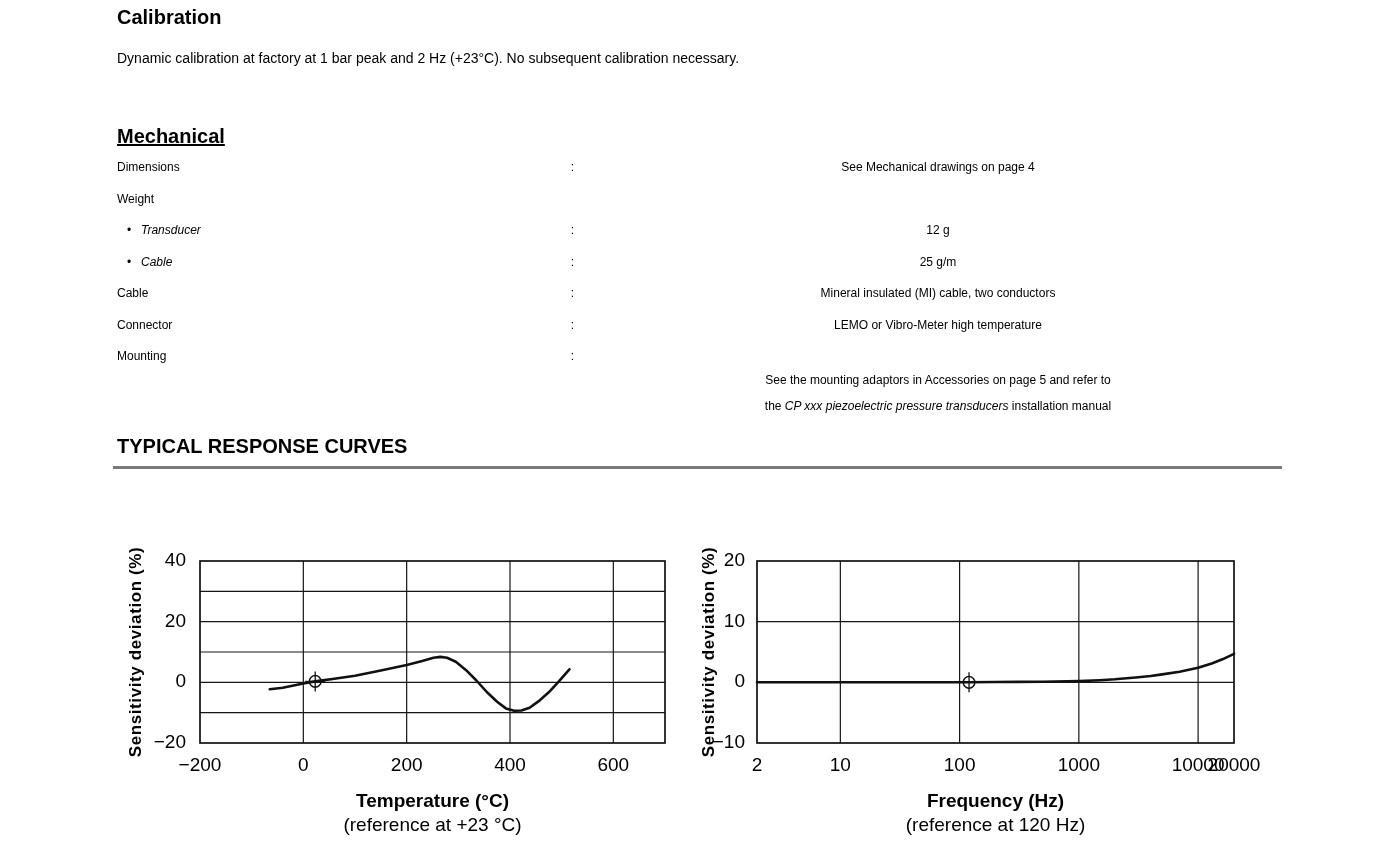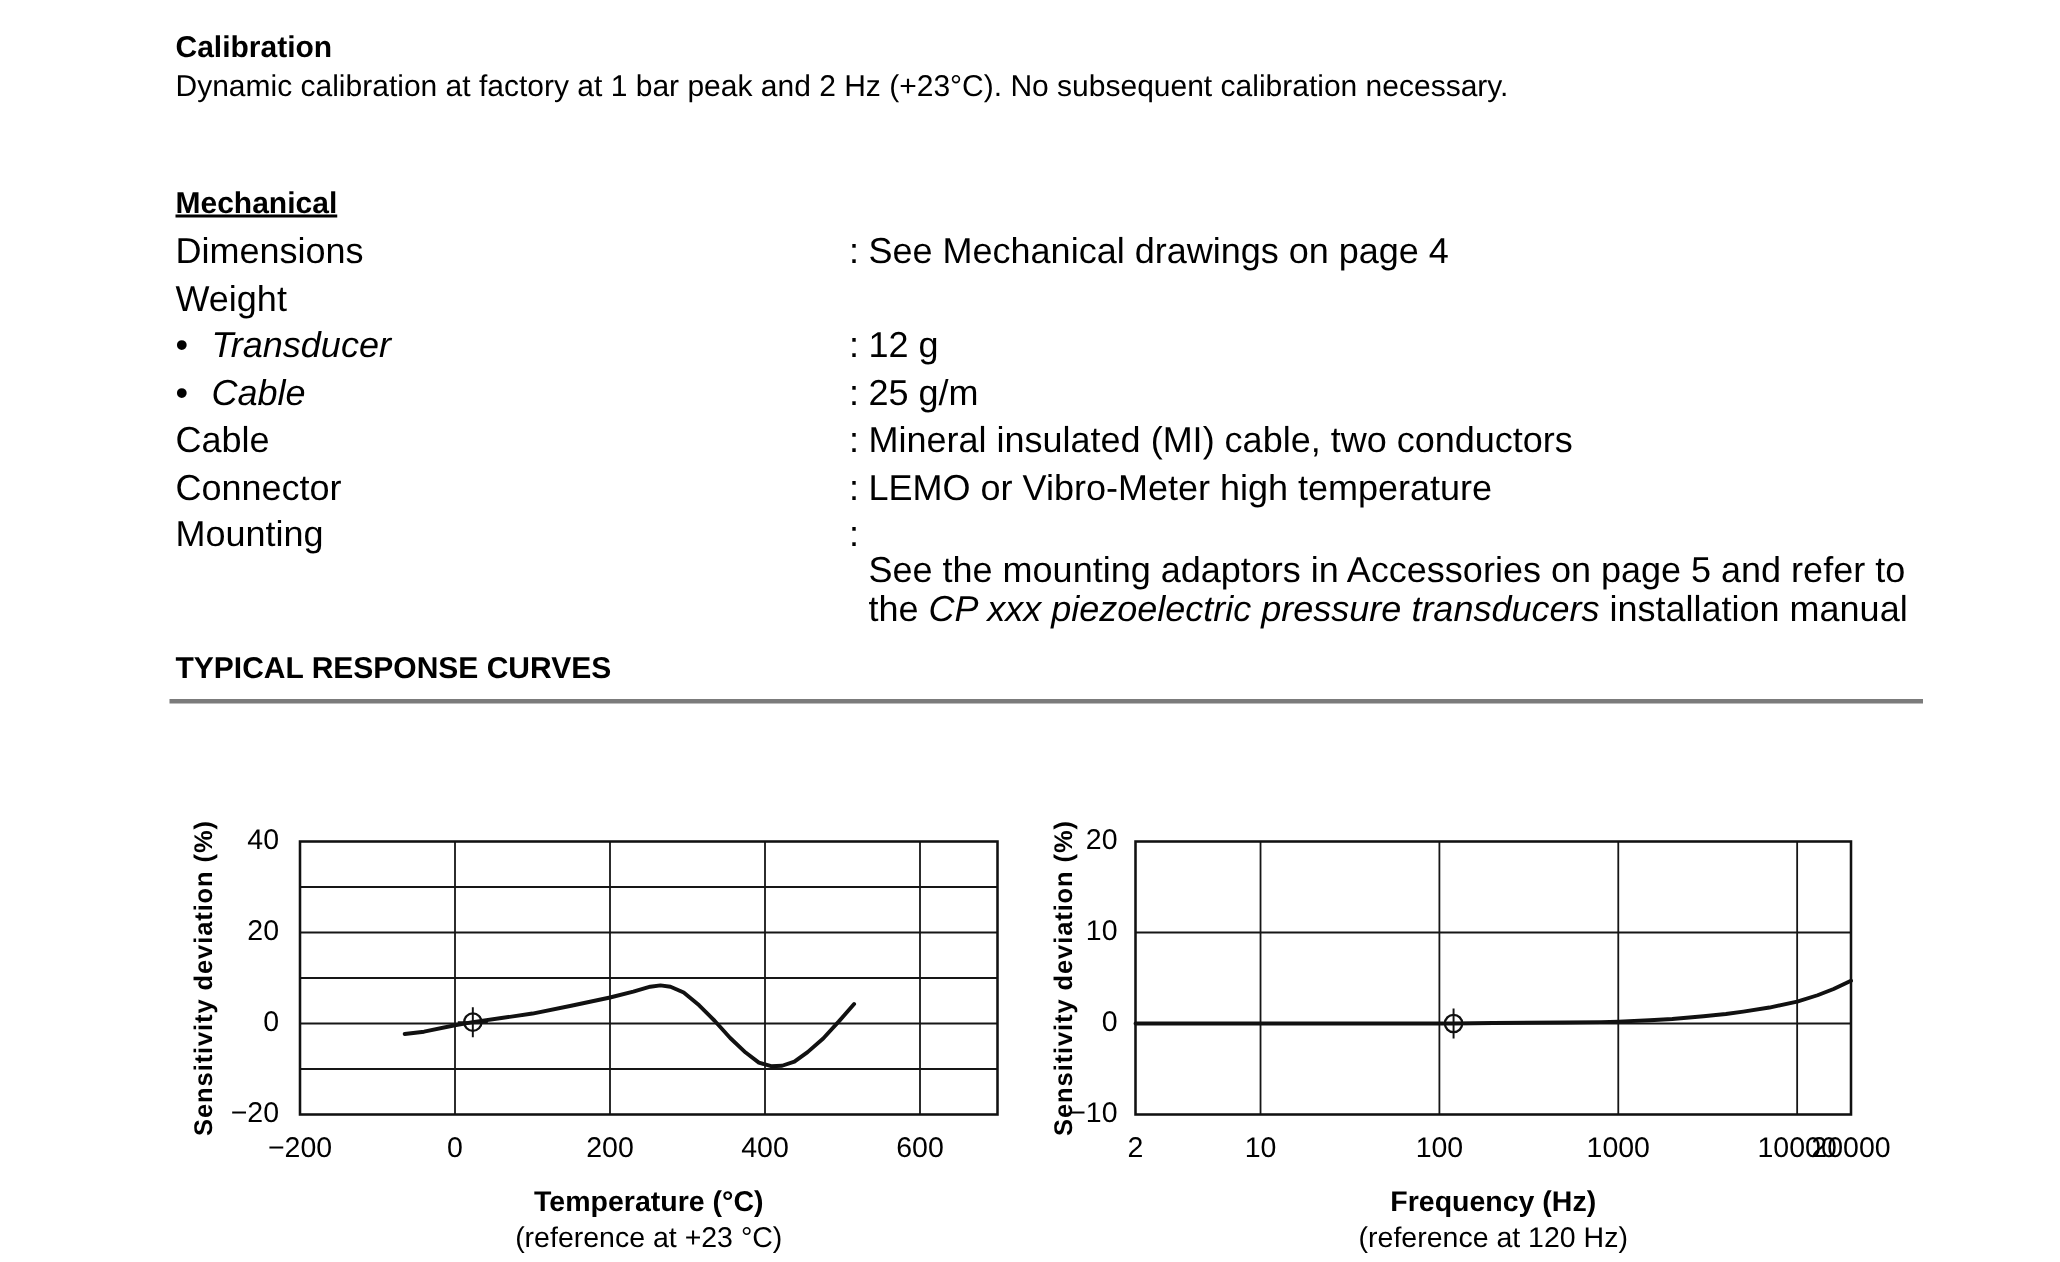--- a/index.html
+++ b/index.html
@@ -1,23 +1,23 @@
 <!DOCTYPE html>
 <html><head>
 <meta charset="utf-8">
 <style>
   html,body{margin:0;padding:0;background:#fff;}
   #page{position:relative;width:1373px;height:841px;background:#ffffff;color:#000;
         font-family:"Liberation Sans","DejaVu Sans",sans-serif;overflow:hidden;}
   .abs{position:absolute;}
   .h1{font-size:20px;font-weight:bold;line-height:24px;}
-  .body-text{font-size:20px;line-height:22px;}
+  .body-text{font-size:14px;line-height:22px;}
   
   #spec-rows{left:117px;top:152px;width:1180px;}
-  .spec-row{display:flex;align-items:flex-start;line-height:31.5px;font-size:24px;}
+  .spec-row{display:flex;align-items:flex-start;line-height:31.5px;font-size:12px;text-align:center;}
   .spec-label{width:449px;flex:0 0 449px;display:flex;}
   .spec-bullet{width:24px;flex:0 0 24px;}
   .spec-bullet:empty{display:none;}
   .it{font-style:italic;}
   .spec-colon{width:13px;flex:0 0 13px;}
   .spec-value{flex:1;}
   .two-line{line-height:25.8px;padding-top:3px;margin-top:24px;}
   
   #section-rule{left:113px;top:466px;width:1169px;height:3px;background:#7b7b7b;}
   
@@ -25,21 +25,21 @@
   .tick-t{font-size:19px;}
   .cap-b{font-size:19px;font-weight:bold;}
   .cap-n{font-size:19px;}
   .yl{font-size:17px;font-weight:bold;letter-spacing:0.6px;}
 </style>
 </head>
 <body>
 
 <div id="page">
 
-  <div class="abs h1" style="left:117px;top:20px;">Calibration</div>
+  <div class="abs h1" style="left:117px;top:5px;">Calibration</div>
   <div class="abs body-text" style="left:117px;top:47px;width:1150px;">Dynamic calibration at factory at 1 bar peak and 2 Hz (+23°C). No subsequent calibration necessary.</div>
 
   <div class="abs h1" style="left:117px;top:124px;text-decoration:underline;">Mechanical</div>
 
   <div class="abs" id="spec-rows">
 
     <div class="spec-row">
       <div class="spec-label">
           <span>Dimensions</span>
         </div>

